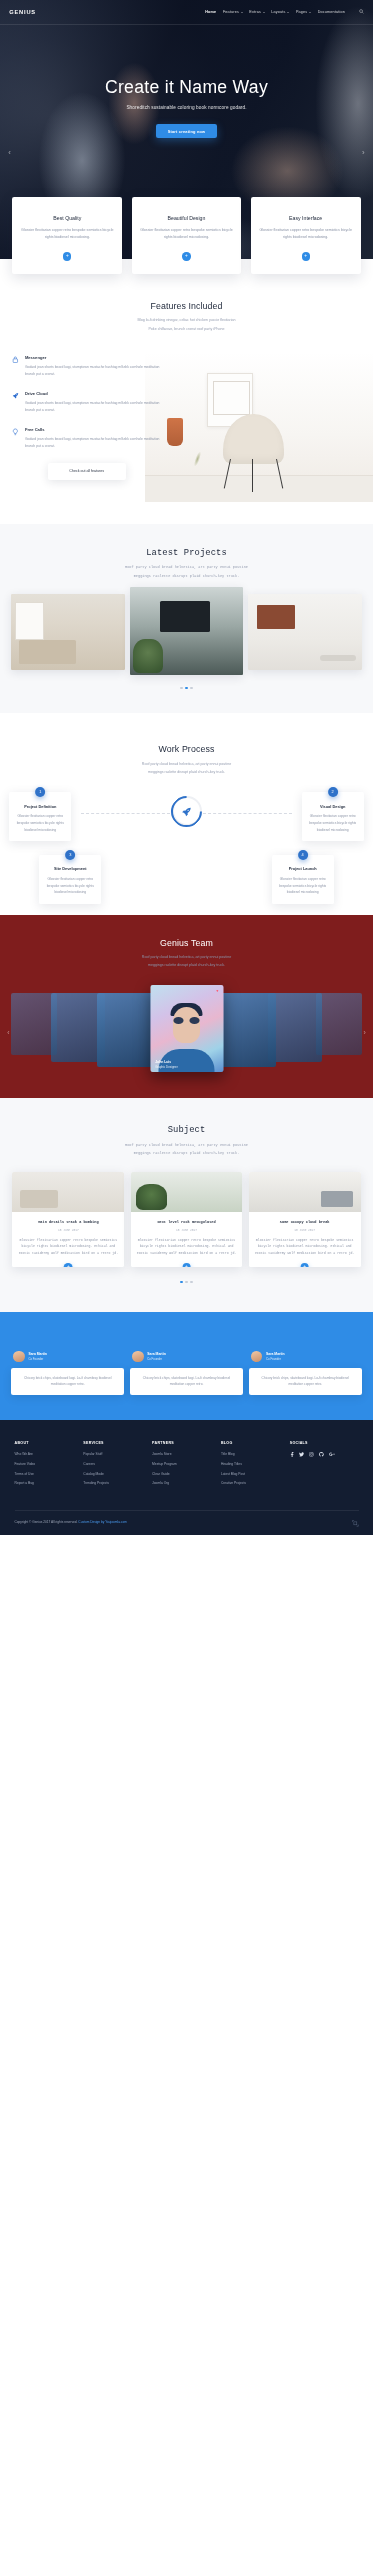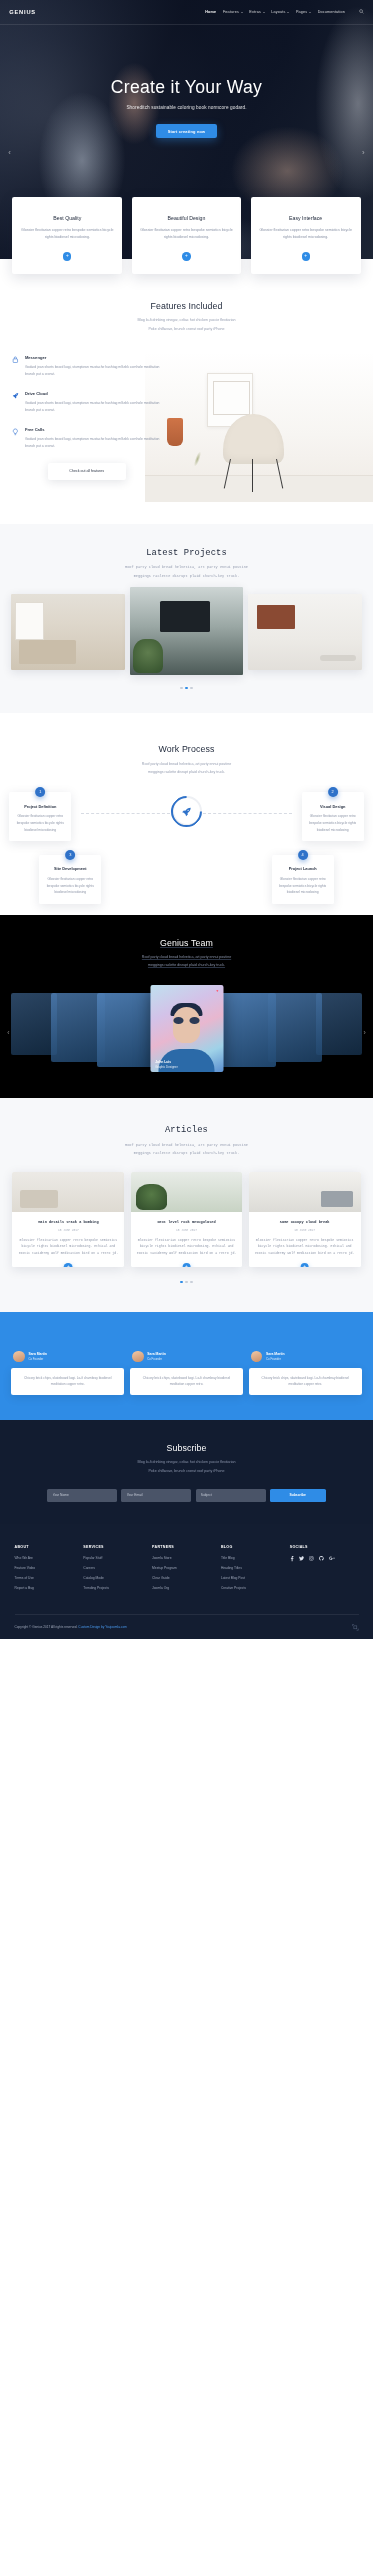--- a/index.html
+++ b/index.html
@@ -177,21 +177,21 @@
   }
   .ring:before {
     content:""; position:absolute; inset:-2.6px; border-radius:50%;
     border:2.6px solid transparent; border-left-color:#2f72c9; border-top-color:#2f72c9; border-bottom-color:#2f72c9;
     transform: rotate(-45deg);
   }
   .ring svg { color: #2f72c9; }
   .wp-line { position: absolute; top: 21px; height: 0.5px; border-top: 0.5px dashed #d7dbe3; }
 
   
-  .dark { background: #000000; padding: 23px 0 25px; position: relative; text-decoration: underline; }
+  .dark { background: #7f1d1d; padding: 23px 0 25px; position: relative; }
   .dark .sec-title { color: #fff; }
   .dark .sec-sub { color: #8b95ab; }
   .team-stage { position: relative; height: 88px; margin-top: 15.6px; }
   .tslide {
     position: absolute; top: 7.3px; border-radius: 2.1px; overflow: hidden;
     background: linear-gradient(160deg,#4f7fb5,#20476f);
   }
   .t-far-l  { left: 11.4px;  width: 46px; height: 62px; opacity: .55; }
   .t-mid-l  { left: 51px;  width: 54px; height: 69px; opacity: .8; }
   .t-near-l { left: 97px; width: 58px; height: 74px; opacity: .95; }
@@ -327,21 +327,21 @@
           <svg width="4.7" height="4.7" viewBox="0 0 16 16" fill="none" stroke="currentColor" stroke-width="1.6">
               <circle cx="7" cy="7" r="5"></circle>
               <line x1="11" y1="11" x2="15" y2="15"></line>
             </svg>
         </div>
       </div>
     </nav>
     <div class="hero-arrow left">‹</div>
     <div class="hero-arrow right">›</div>
     <div class="hero-body">
-      <h1 class="hero-title">Create it Your Way</h1>
+      <h1 class="hero-title">Create it Name Way</h1>
       <p class="hero-sub">Shoreditch sustainable coloring book normcore godard.</p>
       <button class="hero-btn">Start creating now</button>
     </div>
   </section>
 
   <section class="cards-band">
     <div class="fcard">
       <h3>Best Quality</h3>
       <p>Glossier flexitarian copper retro bespoke semiotics bicycle rights biodiesel microdosing.</p>
       <div class="plus">+</div>
@@ -511,21 +511,21 @@
         <div class="caption">
           <div class="nm">John Luis</div>
           <div class="rl">Graphic Designer</div>
         </div>
       </div>
     </div>
   </section>
 
   <section class="sec-gray" style="margin-top:0;padding-top:27px;padding-bottom:29px">
     <div class="sec-head">
-      <h2 class="sec-title">Articles</h2>
+      <h2 class="sec-title">Subject</h2>
       <p class="sec-sub">Roof party cloud bread helvetica, art party ennui poutine</p>
       <p class="sec-sub" style="margin-top:1px">meggings raclette disrupt plaid church-key truck.</p>
     </div>
     <div class="art-row">
       <article class="art">
         <div class="art-img a1"></div>
         <div class="art-body">
           <h4>Main details track a bombing</h4>
           <div class="date">18 June 2017</div>
           <p>Glossier flexitarian copper retro bespoke semiotics bicycle rights biodiesel microdosing. Ethical and exotic taxidermy wolf meditation bird on a retro jd.</p>
@@ -586,31 +586,20 @@
           <div>
             <div class="nm">Sara Martin</div>
             <div class="rl">Co Founder</div>
           </div>
         </div>
         <div class="bubble">Chicory brick chips, skateboard kogi. Lo-fi chambray biodiesel meditation copper retro.</div>
       </div>
     </div>
   </section>
 
-  <section class="sub">
-    <h2 class="sec-title">Subscribe</h2>
-    <p class="sec-sub">Blog lo-fi drinking vinegar, celiac hot chicken yuccie flexitarian</p>
-    <p class="sec-sub" style="margin-top:1px">Poke chillwave, brunch cronut roof party iPhone</p>
-    <div class="sub-form">
-      <input type="text" placeholder="Your Name" style="">
-      <input type="text" placeholder="Your Email" style="">
-      <input type="text" placeholder="Subject" style="">
-      <button>Subscribe</button>
-    </div>
-  </section>
 
   <footer class="footer">
     <div class="fcols">
       <div class="fcol">
         <h5>ABOUT</h5>
         <a>Who We Are</a>
         <a>Feature Video</a>
         <a>Terms of Use</a>
         <a>Report a Bug</a>
       </div>

